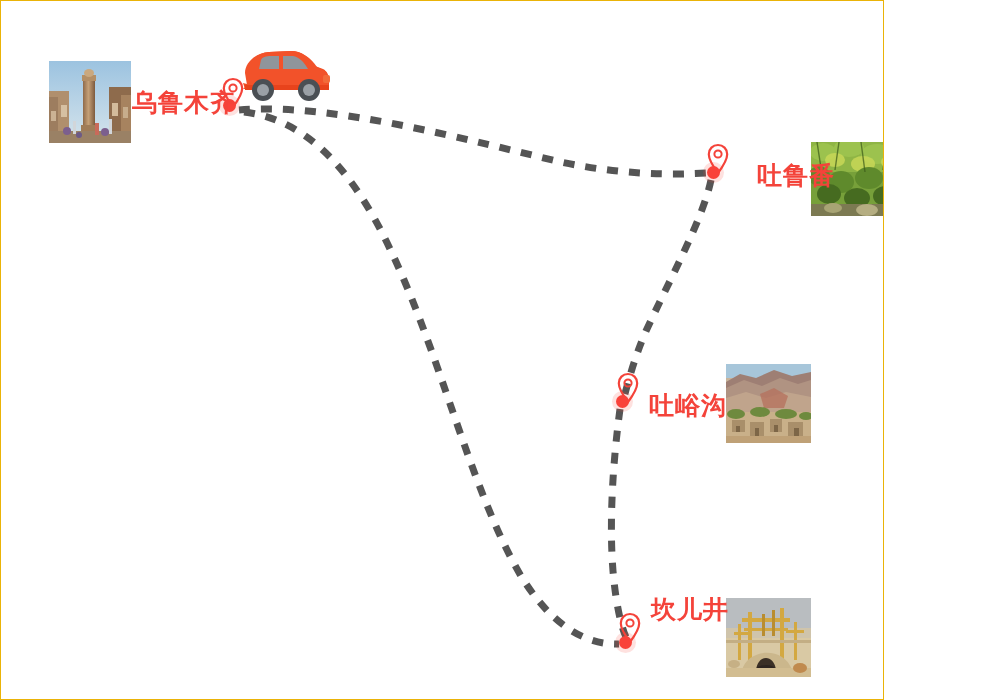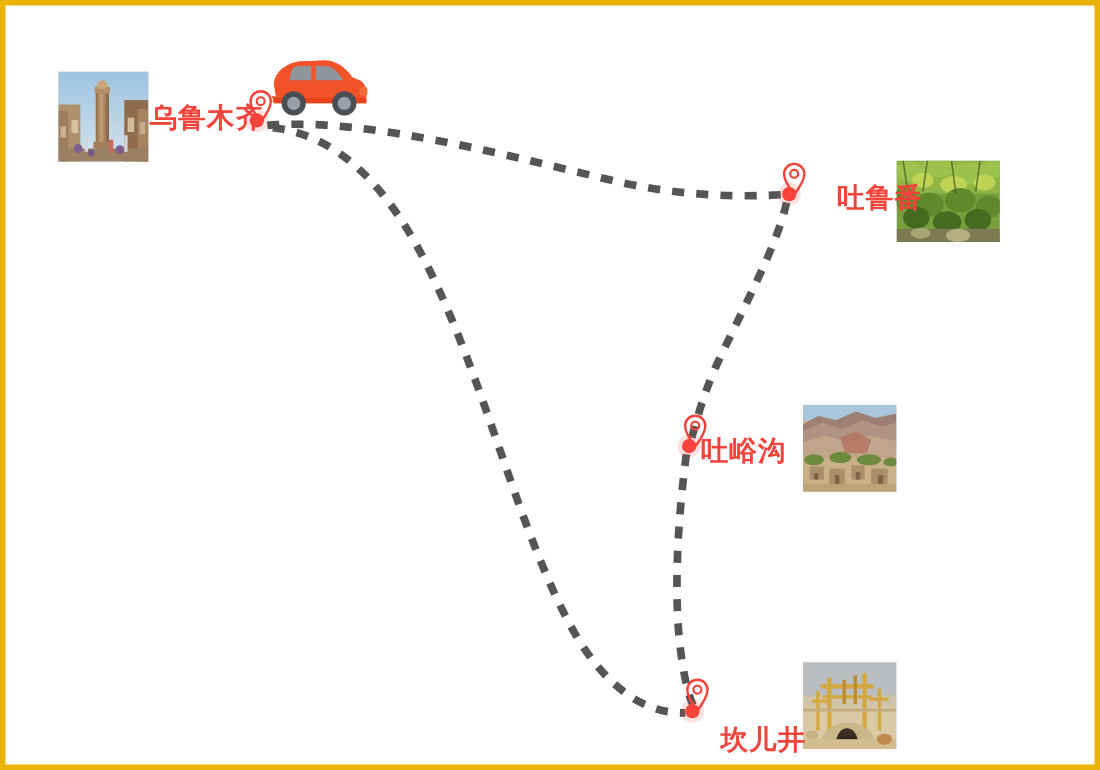--- a/index.html
+++ b/index.html
@@ -6,24 +6,24 @@
   html, body {
     margin: 0;
     padding: 0;
     background: #ffffff;
   }
   body {
     font-family: "Liberation Sans", "DejaVu Sans", sans-serif;
   }
   #page {
     position: relative;
-    width: 1000px;
+    width: 884px;
     height: 700px;
     background: #ffffff;
-    border: 5px solid #eab308;
+    border: 1px solid #eab308;
     box-sizing: border-box;
     overflow: hidden;
   }
   #route-svg {
     position: absolute;
     left: 0;
     top: 0;
     width: 1000px;
     height: 700px;
   }
@@ -280,16 +280,16 @@
     </svg>
   </div>
 
   <div class="dot" style="left:222px; top:98px;"></div>
   <div class="dot" style="left:706px; top:165px;"></div>
   <div class="dot" style="left:615px; top:394px;"></div>
   <div class="dot" style="left:618px; top:635px;"></div>
 
   <div class="city-label" style="left:131px; top:89px;">乌鲁木齐</div>
   <div class="city-label" style="left:756px; top:162px;">吐鲁番</div>
-  <div class="city-label" style="left:632px; top:392px;">吐峪沟</div>
-  <div class="city-label" style="left:650px; top:655px;">坎儿井</div>
+  <div class="city-label" style="left:648px; top:392px;">吐峪沟</div>
+  <div class="city-label" style="left:650px; top:596px;">坎儿井</div>
 
 </div>
 
 </body></html>

